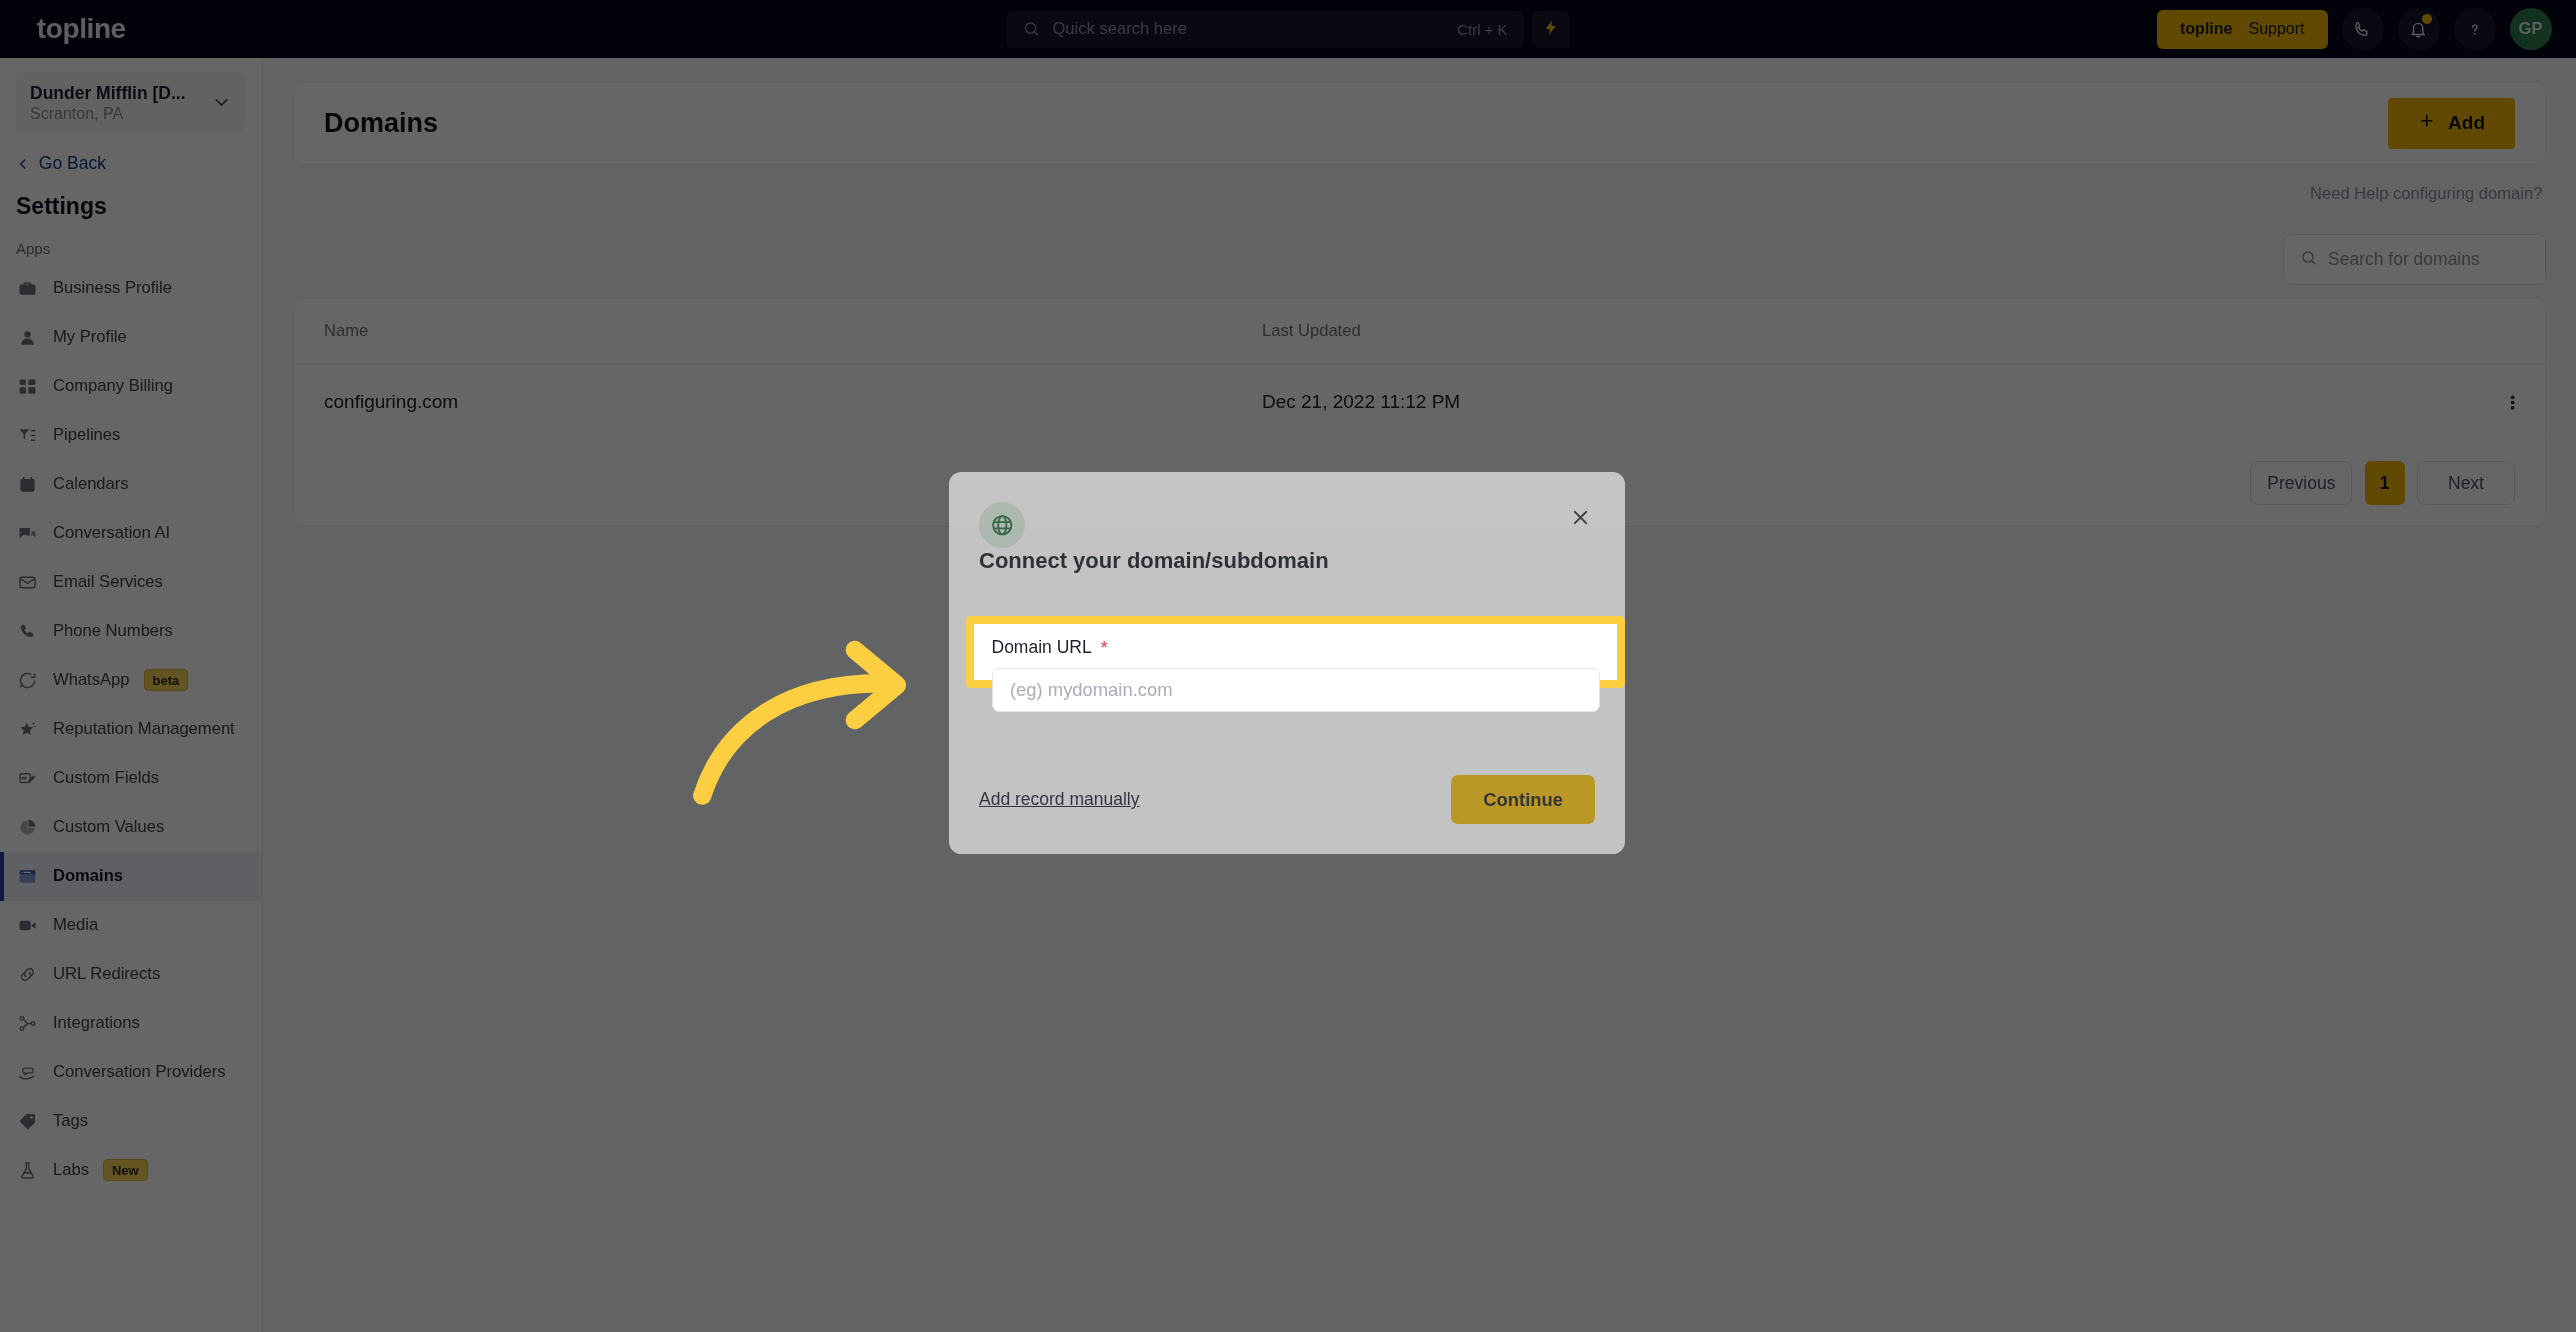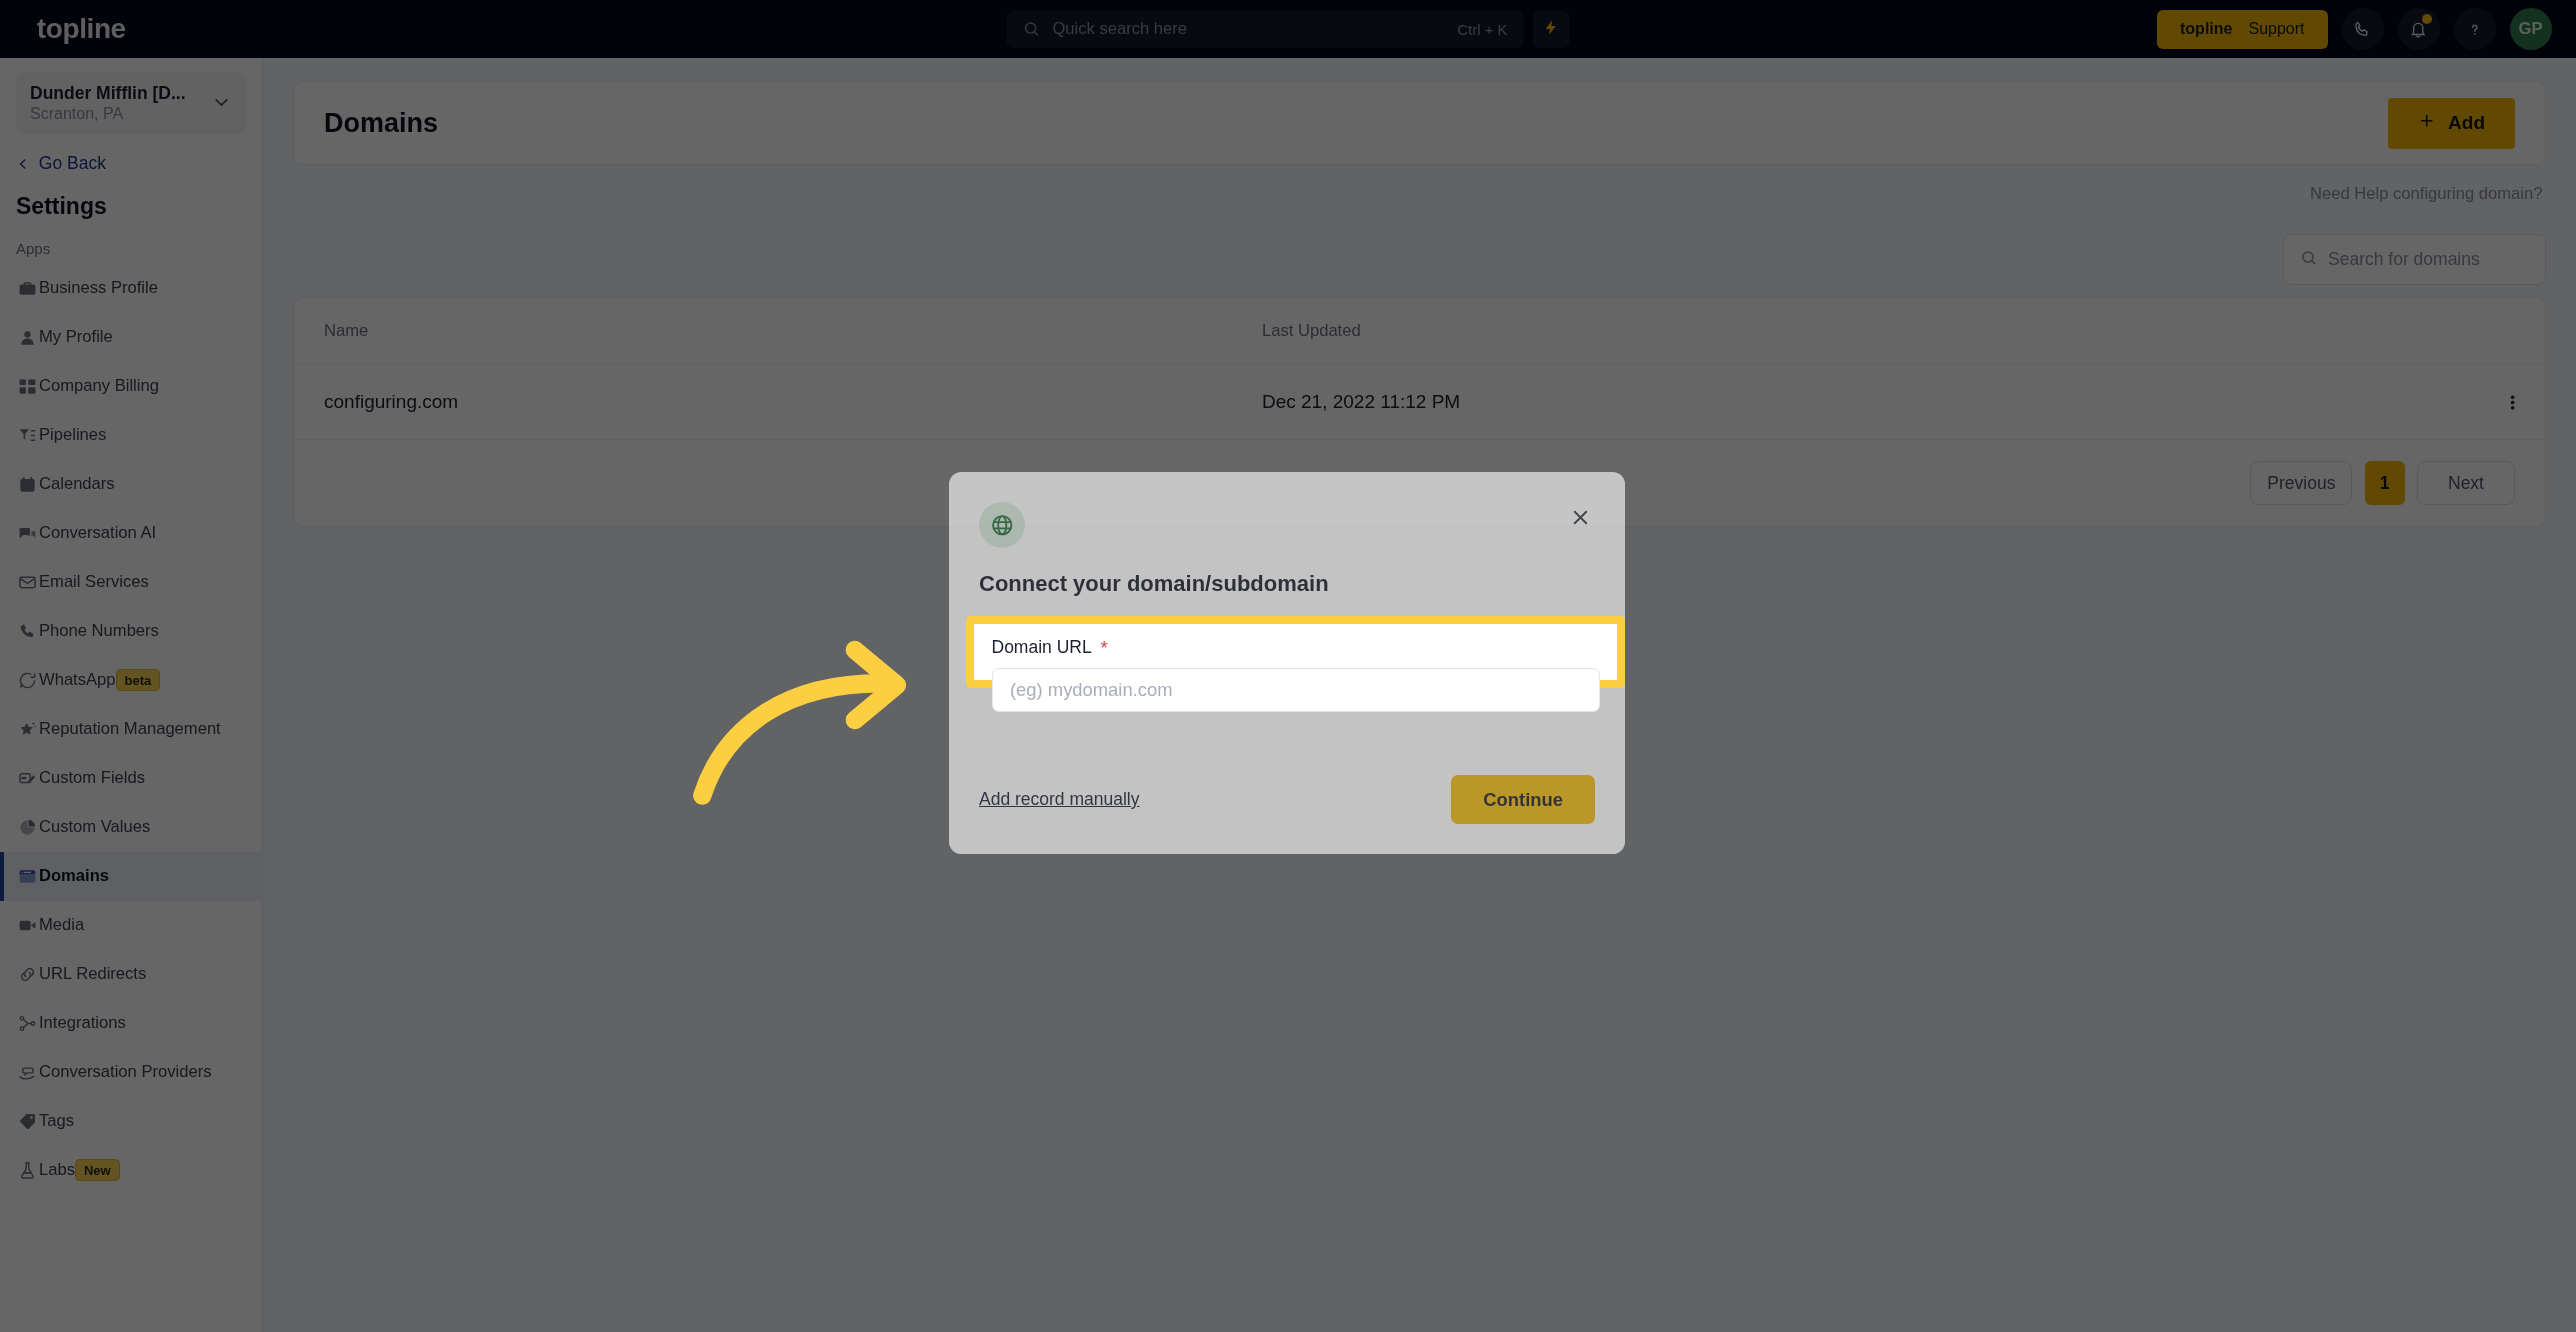--- a/index.html
+++ b/index.html
@@ -125,21 +125,21 @@
 
   .settings-title {
     font-size: 23px; font-weight: 700; color: #10131f;
     padding: 10.5px 16px 8.8px 16px;
   }
   .group-label {
     font-size: 15px; color: #6d7180;
     padding: 10.5px 16px 7px 16px;
   }
   .nav-item {
-    display: flex; align-items: center; 
+    display: flex; align-items: center; gap: 14px;
     height: 49px;
     padding: 0 16px;
     position: relative;
     color: #3d4150;
     font-size: 16.6px;
   }
   .nav-item .ni-icon {
     width: 23px; flex: 0 0 23px;
     display: flex; align-items: center; justify-content: center;
     color: #6d7180;
@@ -272,21 +272,20 @@
   .globe-badge svg { display: block; }
   .modal-close {
     margin-left: auto;
     width: 30px; height: 30px;
     display: flex; align-items: center; justify-content: center;
     color: #2e313f;
   }
   .modal-close svg { display: block; }
   .modal-title {
     font-size: 22px; font-weight: 700; color: #0f121e;
-    margin-top: 23px;
   }
   .field-zone { height: 103px; margin-top: 14px; }
   .modal-foot {
     margin-top: auto;
     display: flex; align-items: center;
     padding-bottom: 30px;
   }
   .link-manual {
     font-size: 17.5px; color: #13182b;
     text-decoration: underline;

